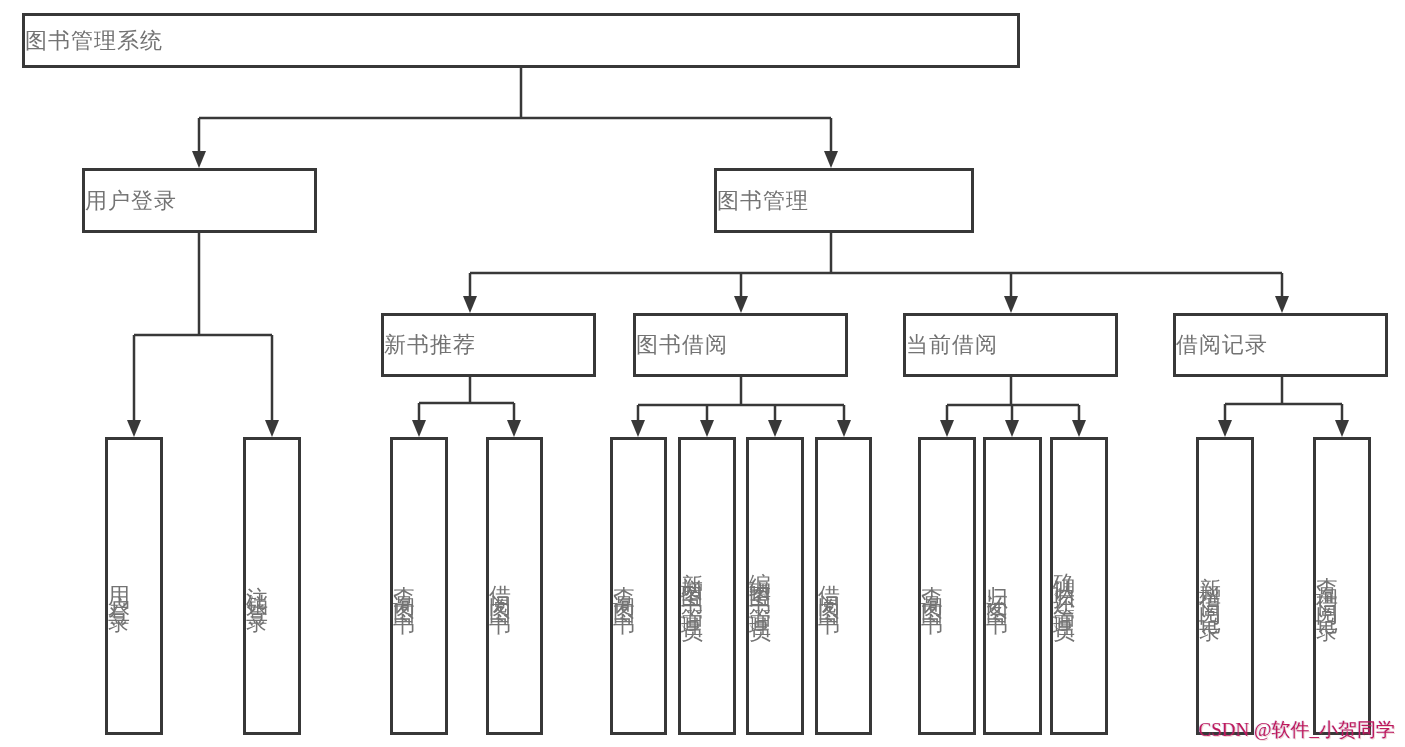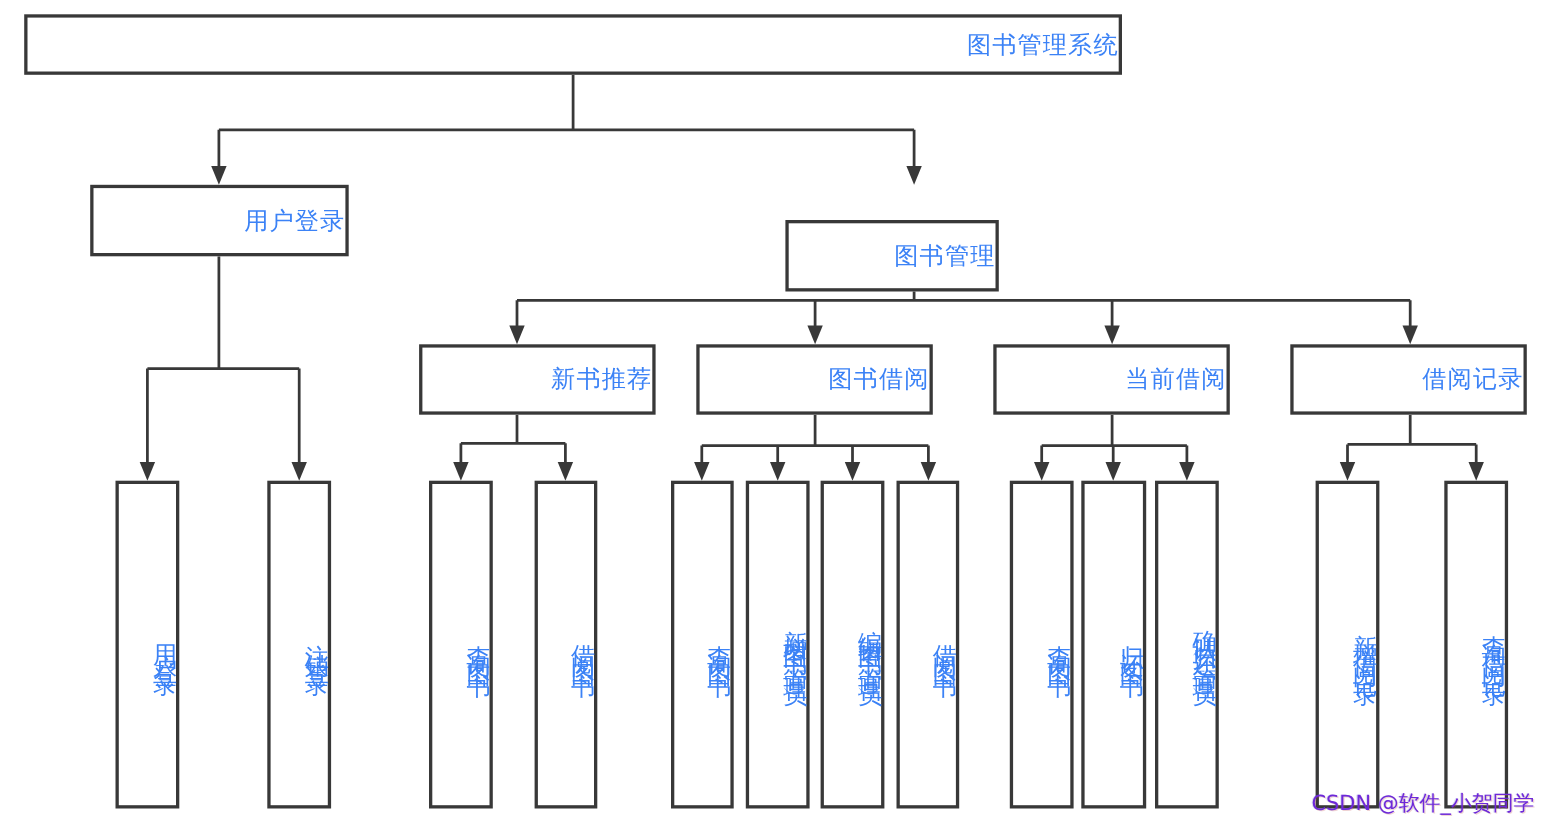--- a/index.html
+++ b/index.html
@@ -21,45 +21,46 @@
     top: 0;
     z-index: 1;
   }
   .box {
     position: absolute;
     box-sizing: border-box;
     border: 3px solid #383838;
     background: #ffffff;
     display: flex;
     align-items: center;
-    justify-content: flex-end;
-    color: #3b82f6;
+    justify-content: flex-start;
+    color: #737373;
     z-index: 2;
   }
   .h-label {
     font-size: 22px;
     letter-spacing: 1px;
     white-space: nowrap;
   }
   .v-label {
     writing-mode: vertical-lr;
     font-size: 22px;
     letter-spacing: 9px;
     line-height: 1;
     white-space: nowrap;
   }
   .watermark {
     position: absolute;
     right: 10px;
     bottom: 4px;
     font-size: 19px;
-    color: #6d28d9;
+    color: #be185d;
     z-index: 3;
     text-shadow: 1px 1px 0 rgba(190,80,80,0.25), -1px 0 0 rgba(80,80,190,0.2);
     white-space: nowrap;
+    font-family: Liberation Serif, serif;
   }
 </style>
 </head>
 <body>
 
 <div class="stage">
 
   <svg class="connectors" width="1405" height="747" viewBox="0 0 1405 747">
     <g stroke="#383838" stroke-width="2.5" fill="none">
 
@@ -107,21 +108,21 @@
     </g>
   </svg>
 
   <div class="box" style="left:22px; top:13px; width:998px; height:55px;">
     <span class="h-label">图书管理系统</span>
   </div>
 
   <div class="box" style="left:82px; top:168px; width:235px; height:65px;">
     <span class="h-label">用户登录</span>
   </div>
-  <div class="box" style="left:714px; top:168px; width:194px; height:65px;margin-top:32px;">
+  <div class="box" style="left:714px; top:168px; width:260px; height:65px;">
     <span class="h-label">图书管理</span>
   </div>
 
   <div class="box" style="left:381px; top:313px; width:215px; height:64px;">
     <span class="h-label">新书推荐</span>
   </div>
   <div class="box" style="left:903px; top:313px; width:215px; height:64px;">
     <span class="h-label">当前借阅</span>
   </div>
   <div class="box" style="left:633px; top:313px; width:215px; height:64px;">

